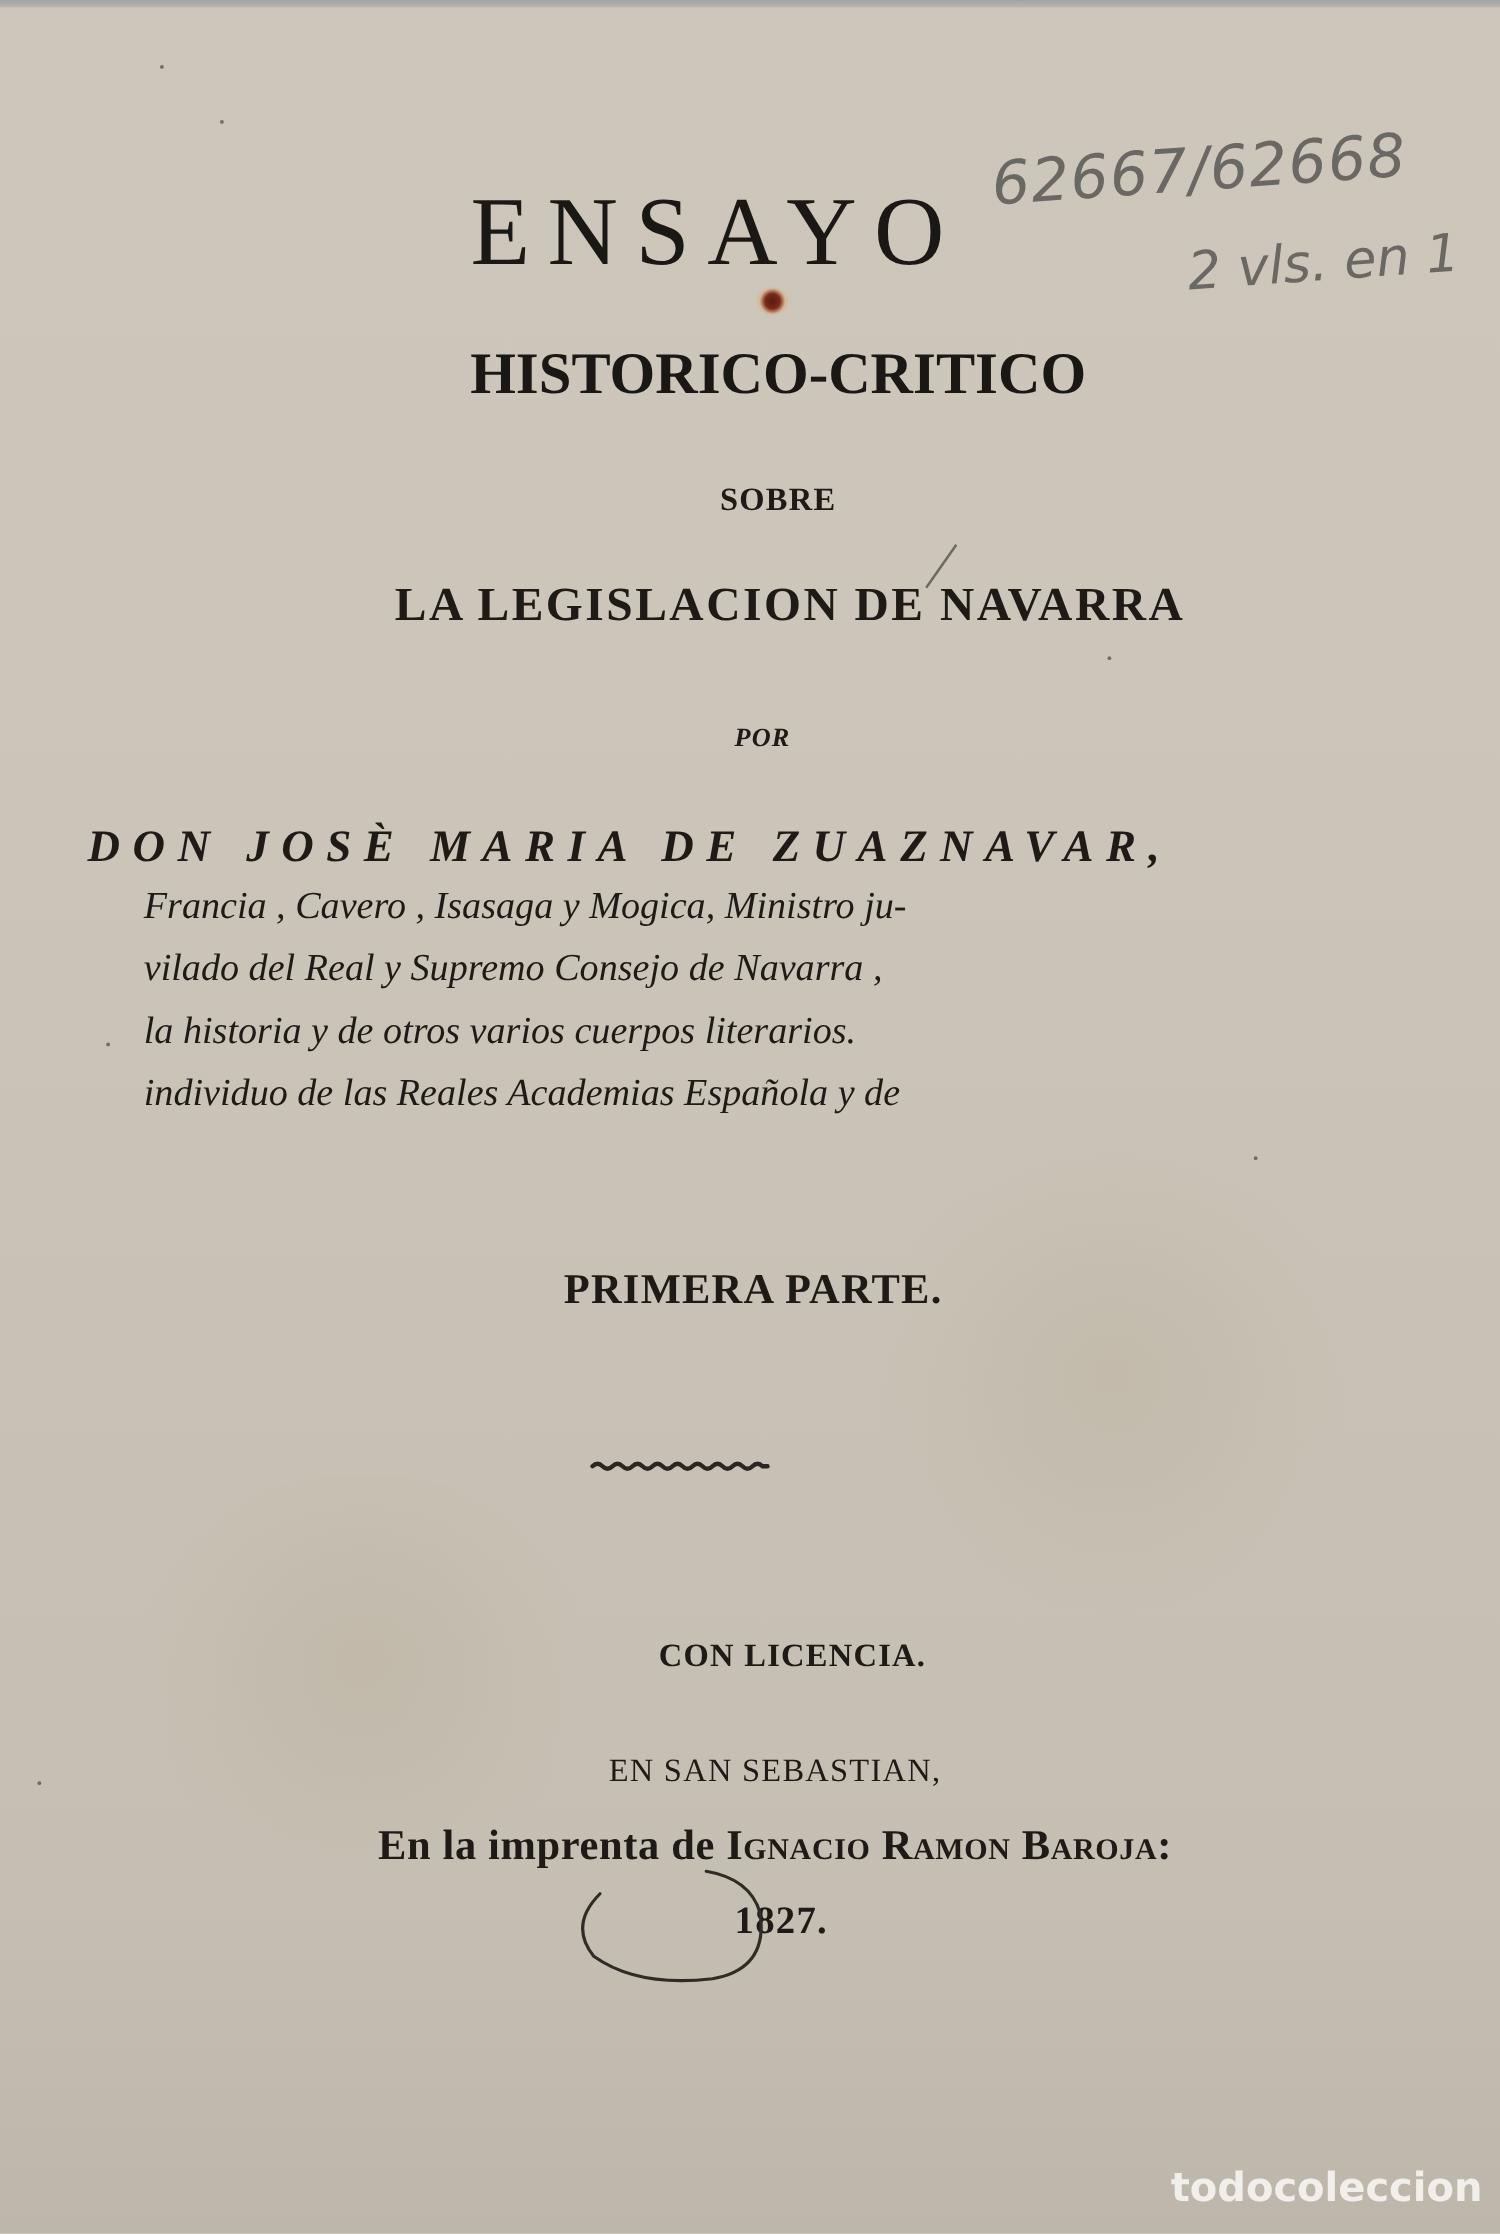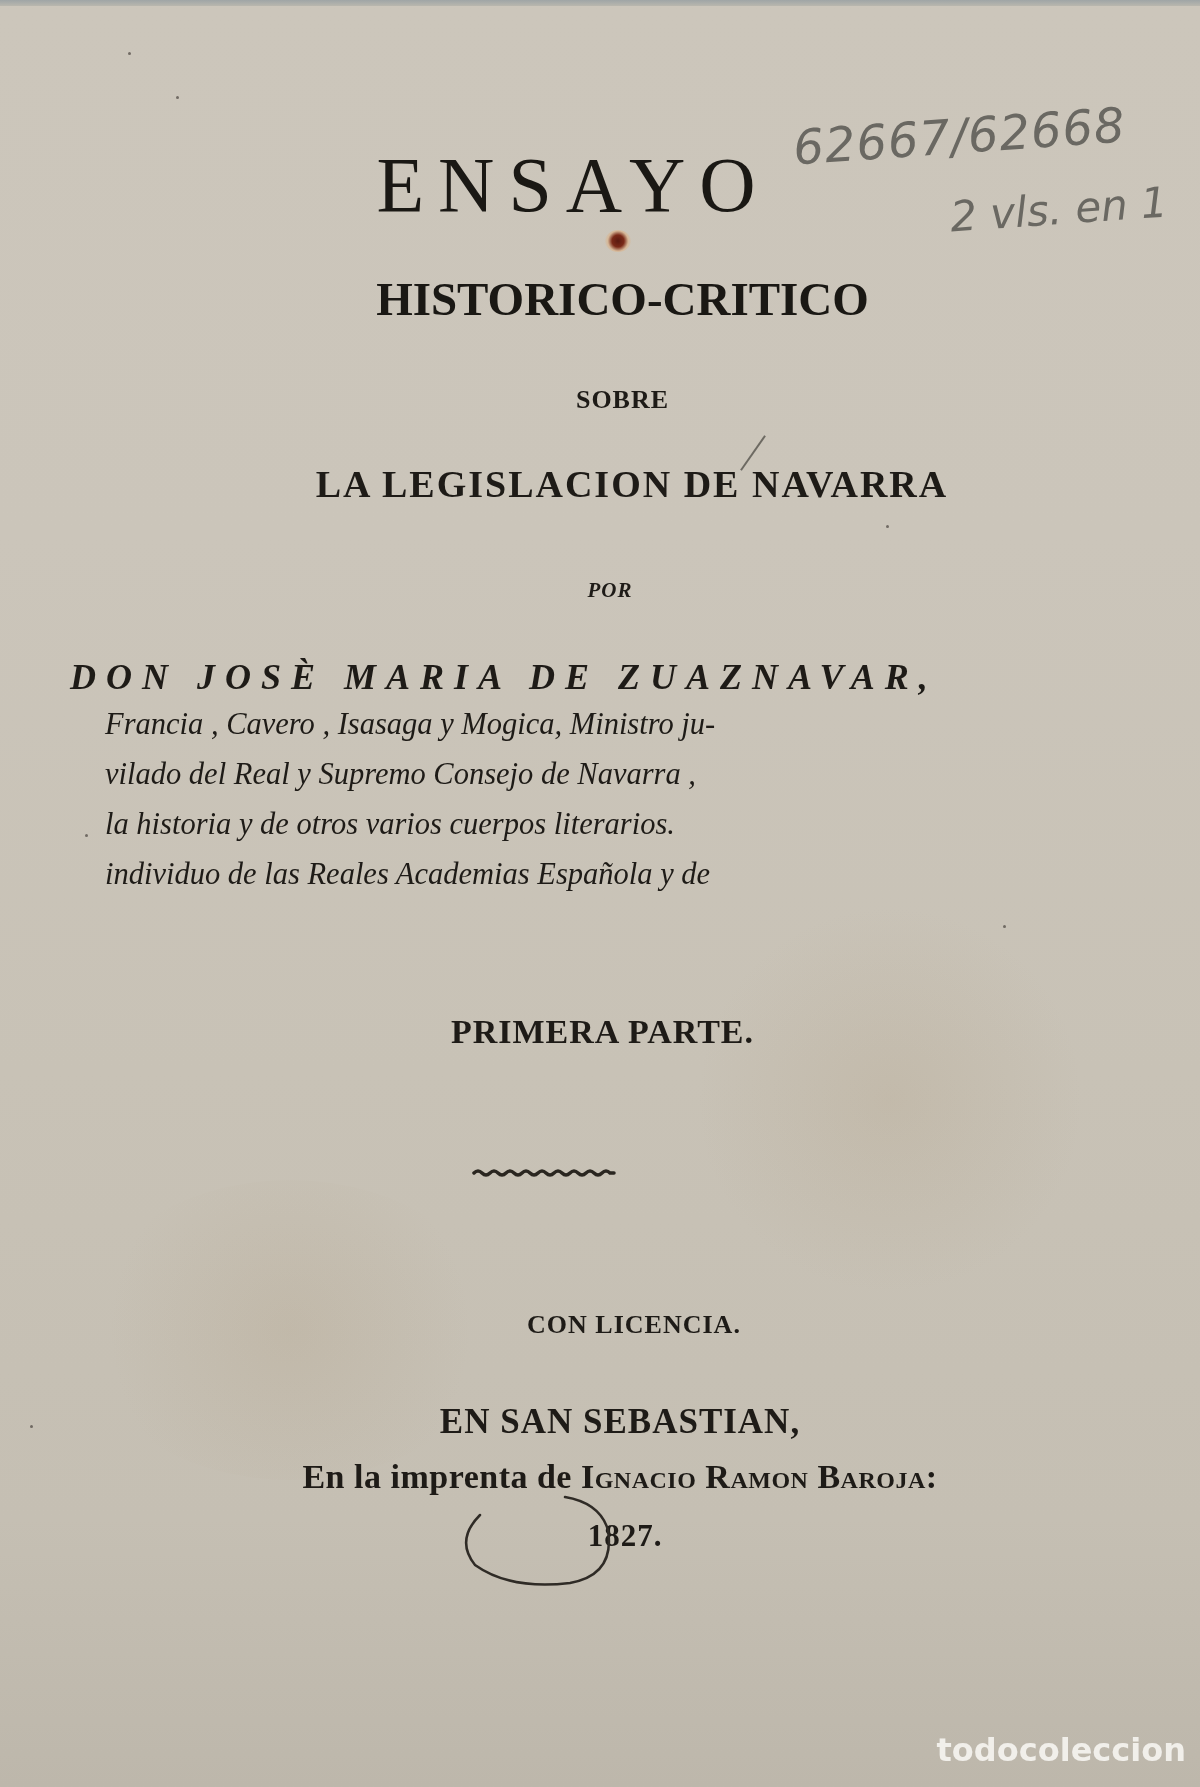--- a/index.html
+++ b/index.html
@@ -34,36 +34,36 @@
       top: 462px; padding-left: 64px; box-sizing: border-box;
       font-size: 38px; font-weight: bold; letter-spacing: 2px;
     }
     .por {
       top: 578px; padding-left: 20px; box-sizing: border-box;
       font-size: 21px; font-weight: bold; font-style: italic; letter-spacing: 1px;
     }
     .author-block { position: absolute; left: 70px; top: 655px; width: 950px; font-style: italic; }
     .author-name { font-size: 36px; letter-spacing: 10px; font-weight: bold; line-height: 44px; white-space: nowrap; }
     .author-detail {
-      margin-left: 35px; font-size: 30.5px; line-height: 50px; white-space: nowrap; color: #1e1b17;
+      margin-left: 45px; font-size: 30.5px; line-height: 50px; white-space: nowrap; color: #1e1b17;
     }
     .primera {
       top: 1013px; padding-left: 5px; box-sizing: border-box;
       font-size: 34px; font-weight: bold; letter-spacing: 1px;
     }
     .ornament {
       position: absolute; left: 472px; top: 1168px; width: 144px; height: 10px;
     }
     .licencia {
       top: 1310px; padding-left: 68px; box-sizing: border-box;
       font-size: 26px; font-weight: bold; letter-spacing: 1px;
     }
     .sebastian {
       top: 1402px; padding-left: 40px; box-sizing: border-box;
-      font-size: 35px; font-weight: bold; letter-spacing: 1px;
+      font-size: 26px; font-weight: normal; letter-spacing: 1px;
     }
     .imprenta {
       top: 1458px; padding-left: 40px; box-sizing: border-box;
       font-size: 34px; font-weight: bold; letter-spacing: 0.5px;
     }
     .imprenta .sc { font-variant: small-caps; }
     .year {
       top: 1518px; padding-left: 50px; box-sizing: border-box;
       font-size: 31px; font-weight: bold; letter-spacing: 1px;
     }

